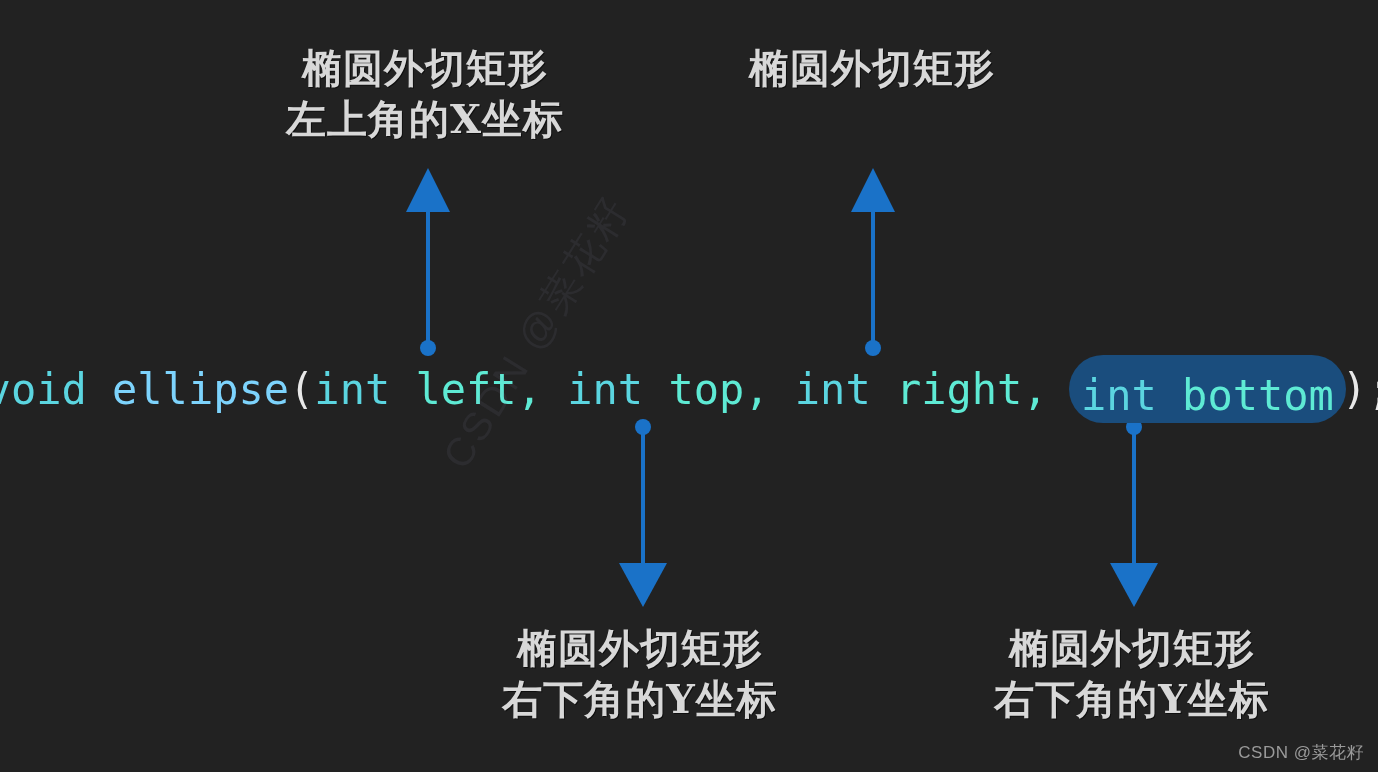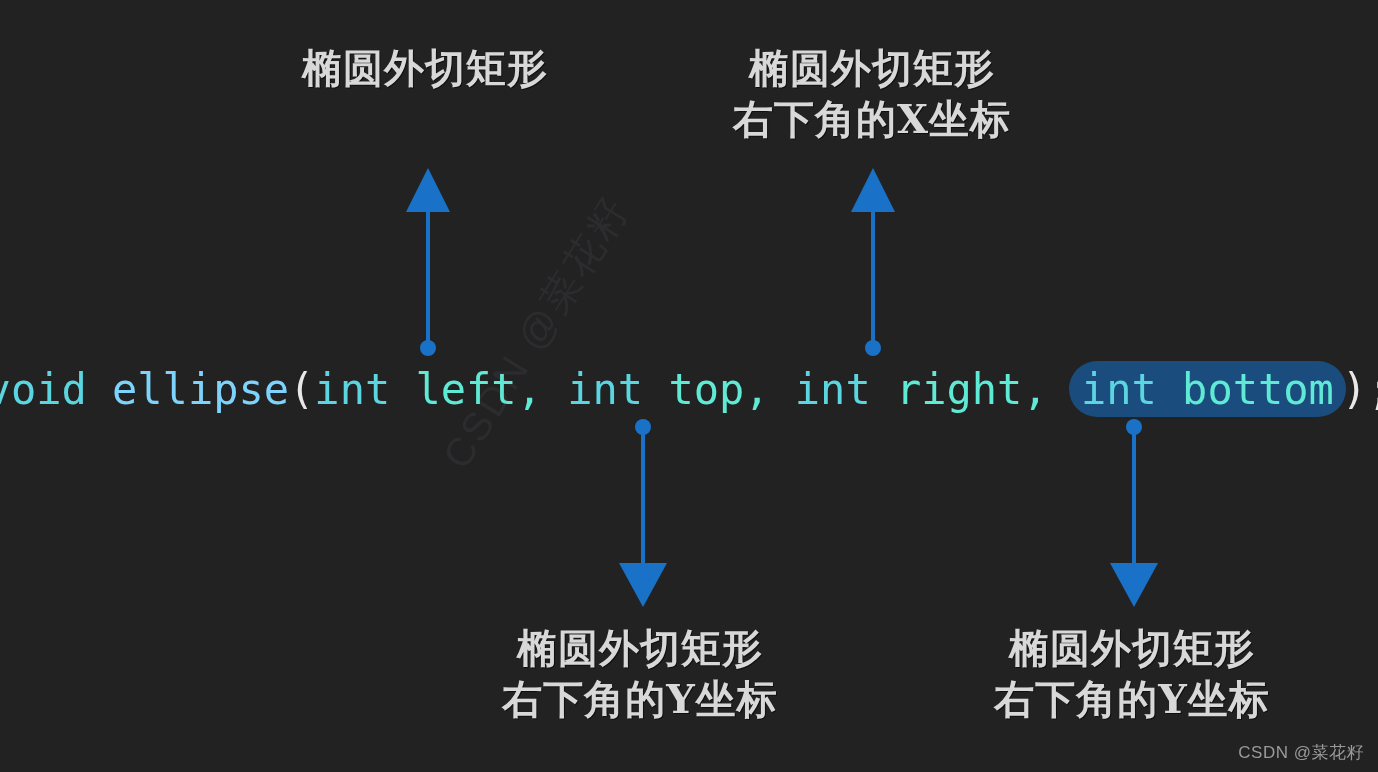--- a/index.html
+++ b/index.html
@@ -53,21 +53,21 @@
     color: #e6e6e6;
   }
   .tok-kw    { color: #5bd5e0; }
   .tok-fn    { color: #7dd3fc; }
   .tok-plain { color: #5eead4; }
   .tok-punct { color: #e8e8e8; }
 
   #hl-pill {
     background: #1a4d7d;
     border-radius: 999px;
-    padding: 8px 12px 6px 12px;
+    padding: 20px 12px 6px 12px;
     margin: 0 -4px;
     display: inline-block;
     line-height: 1.0;
   }
 
   
   #arrow-layer {
     position: absolute;
     left: 0; top: 0;
     width: 1378px; height: 772px;
@@ -128,25 +128,25 @@
 
     <g>
       <circle cx="1134" cy="427" r="8" fill="#1a72c8"></circle>
       <line x1="1134" y1="427" x2="1134" y2="575" stroke="#1a72c8" stroke-width="4"></line>
       <polygon points="1134,607 1158,563 1110,563" fill="#1a72c8"></polygon>
     </g>
   </svg>
 
   <div class="anno" id="anno-tl">
     <span class="ln">椭圆外切矩形</span>
+    <span class="ln">左上角的X坐标</span>
   </div>
 
   <div class="anno" id="anno-tr">
     <span class="ln">椭圆外切矩形</span>
-    <span class="ln">右下角的X坐标</span>
   </div>
 
   <div class="anno" id="anno-bl">
     <span class="ln">椭圆外切矩形</span>
     <span class="ln">右下角的Y坐标</span>
   </div>
 
   <div class="anno" id="anno-br">
     <span class="ln">椭圆外切矩形</span>
     <span class="ln">右下角的Y坐标</span>

